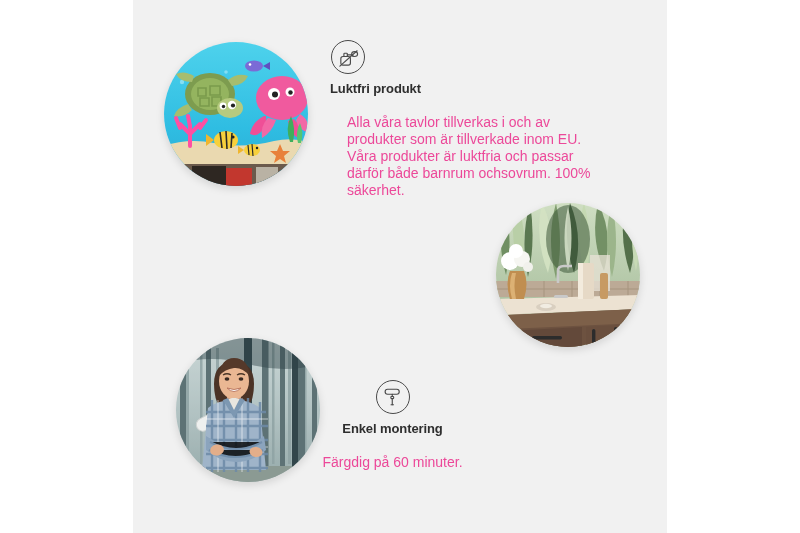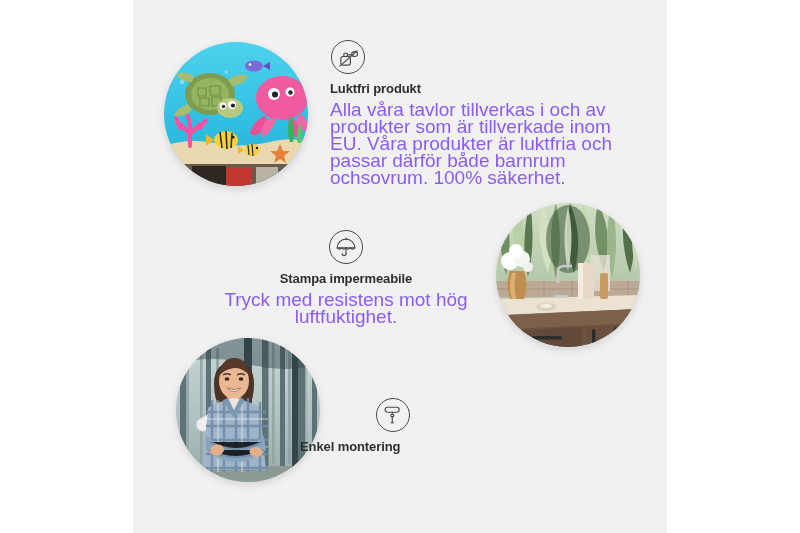--- a/index.html
+++ b/index.html
@@ -52,24 +52,24 @@
   .feature-title {
     font-size: 13px;
     font-weight: 600;
     color: #2e2e2e;
     letter-spacing: -0.1px;
     margin: 7px 0 4px 0;
     line-height: 1.2;
   }
 
   .feature-body {
-    font-size: 19px;
-    color: #8b5cf6;
+    font-size: 14px;
+    color: #ec4899;
     line-height: 17.2px;
-    margin: 0;
+    margin: 17px;
   }
 
   
   #feature-odourless {
     left: 330px;
     top: 40px;
     width: 288px;
     text-align: left;
   }
   #feature-odourless .feature-icon { margin-left: 1px; }
@@ -77,22 +77,23 @@
   #feature-waterproof {
     left: 220px;
     top: 230px;
     width: 252px;
     text-align: center;
   }
   #feature-waterproof .feature-icon { margin: 0 auto; }
 
   #feature-assembly {
     left: 300px;
-    top: 398px;
+    top: 380px;
     width: 185px;
+    text-align: center;
   }
   #feature-assembly .feature-icon { margin: 0 auto; }
 
   
   .photo {
     position: absolute;
     border-radius: 50%;
     overflow: hidden;
     box-shadow: 0 3px 9px rgba(0,0,0,0.13);
   }
@@ -377,49 +378,32 @@
 
         <ellipse cx="18.4" cy="8.4" rx="3.1" ry="2.6"></ellipse>
 
         <path d="M3 21 L21 5"></path>
       </svg>
     </div>
     <div class="feature-title">Luktfri produkt</div>
     <p class="feature-body">Alla våra tavlor tillverkas i och av produkter som är tillverkade inom EU. Våra produkter är luktfria och passar därför både barnrum ochsovrum. 100% säkerhet.</p>
   </div>
 
-  <div class="feature" id="feature-waterproof">
-    <div class="feature-icon">
-      <svg width="22" height="22" viewBox="0 0 24 24" fill="none" stroke="#4a4a4a" stroke-width="1.25" stroke-linecap="round" stroke-linejoin="round">
-
-        <path d="M2.4 13 a9.6 9.6 0 0 1 19.2 0z"></path>
-
-        <path d="M2.4 13 q2.4 2.6 4.8 0 q2.4 2.6 4.8 0 q2.4 2.6 4.8 0 q2.4 2.6 4.8 0"></path>
-
-        <path d="M12 13 v6.3"></path>
-
-        <path d="M12 19.3 a2.1 2.1 0 0 1 -4.2 0"></path>
-
-        <path d="M12 3.4 v-1.2"></path>
-      </svg>
-    </div>
-    <div class="feature-title">Stampa impermeabile</div>
-    <p class="feature-body">Tryck med resistens mot hög luftfuktighet.</p>
-  </div>
 
   <div class="feature" id="feature-assembly">
     <div class="feature-icon">
       <svg width="22" height="22" viewBox="0 0 24 24" fill="none" stroke="#4a4a4a" stroke-width="1.25" stroke-linecap="round" stroke-linejoin="round">
 
         <rect x="3.4" y="3.6" width="15.4" height="5.4" rx="2.7"></rect>
 
         <path d="M11.2 9 v2.4"></path>
 
         <rect x="9.7" y="11.4" width="3" height="2.4" rx="0.6"></rect>
 
         <path d="M11.2 13.8 v6.6"></path>
         <path d="M9.9 20.4 h2.6"></path>
       </svg>
     </div>
     <div class="feature-title">Enkel montering</div>
+    <p class="feature-body">Färgdig på 60 minuter.</p>
   </div>
 
 </div>
 
 </body></html>

